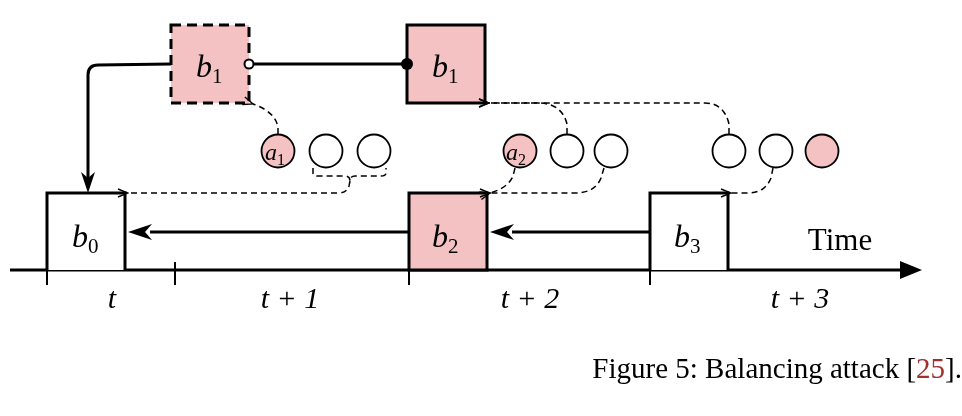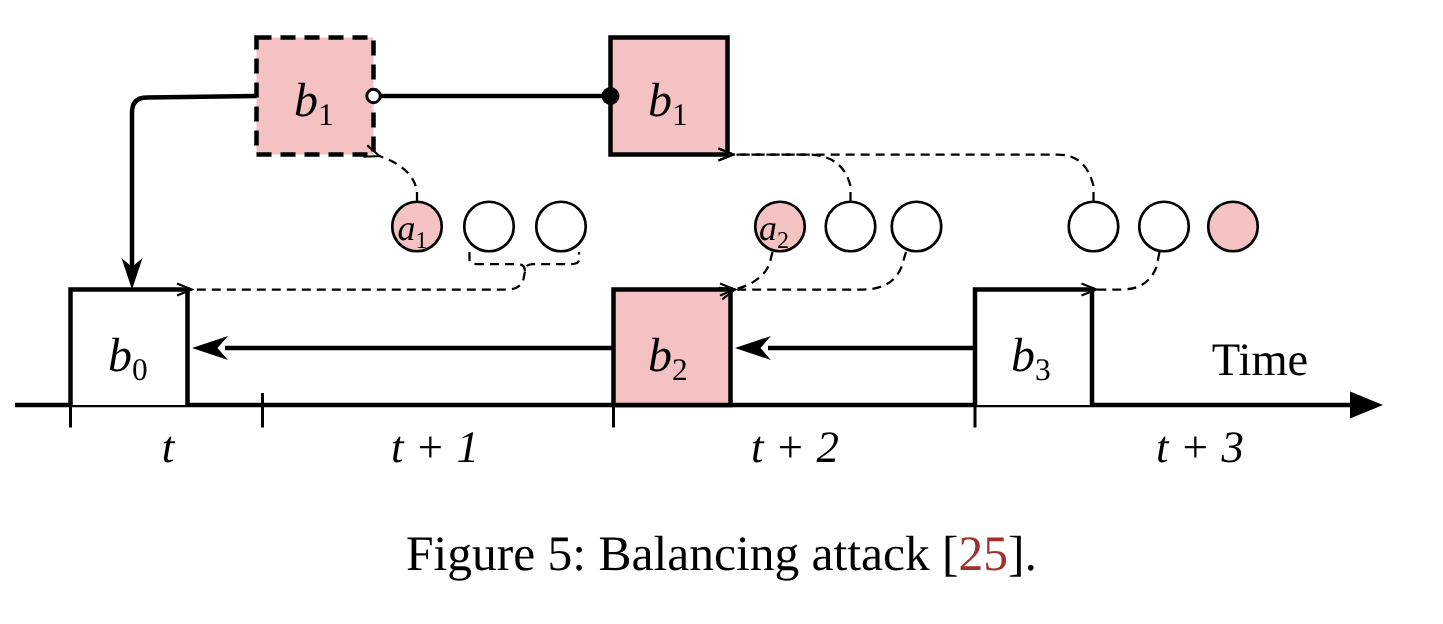--- a/index.html
+++ b/index.html
@@ -1,21 +1,21 @@
 <!DOCTYPE html>
 <html><head>
 <meta charset="utf-8">
 <style>
   html,body{margin:0;padding:0;background:#ffffff;}
   body{width:962px;height:416px;position:relative;overflow:hidden;}
   svg{position:absolute;left:0;top:0;}
   .lbl{font-family:"Liberation Serif","DejaVu Serif",serif;font-style:italic;fill:#000;}
   .up{font-family:"Liberation Serif","DejaVu Serif",serif;fill:#000;}
-  .caption{position:absolute;left:0;top:352px;width:962px;text-align:center;
-    font-family:"Liberation Serif","DejaVu Serif",serif;font-size:33px;color:#000;}
+  .caption{position:absolute;left:0;top:352px;width:962px;text-align:right;
+    font-family:"Liberation Serif","DejaVu Serif",serif;font-size:29px;color:#000;}
   .cite{color:#a0302a;}
 </style>
 </head>
 <body>
 
 <svg width="962" height="416" viewBox="0 0 962 416">
   <defs>
     <marker id="openArrow" markerWidth="12" markerHeight="10" refX="1" refY="5" orient="auto" markerUnits="userSpaceOnUse">
       <path d="M11,1 L1,5 L11,9" fill="none" stroke="#000" stroke-width="1.4"></path>
     </marker>

